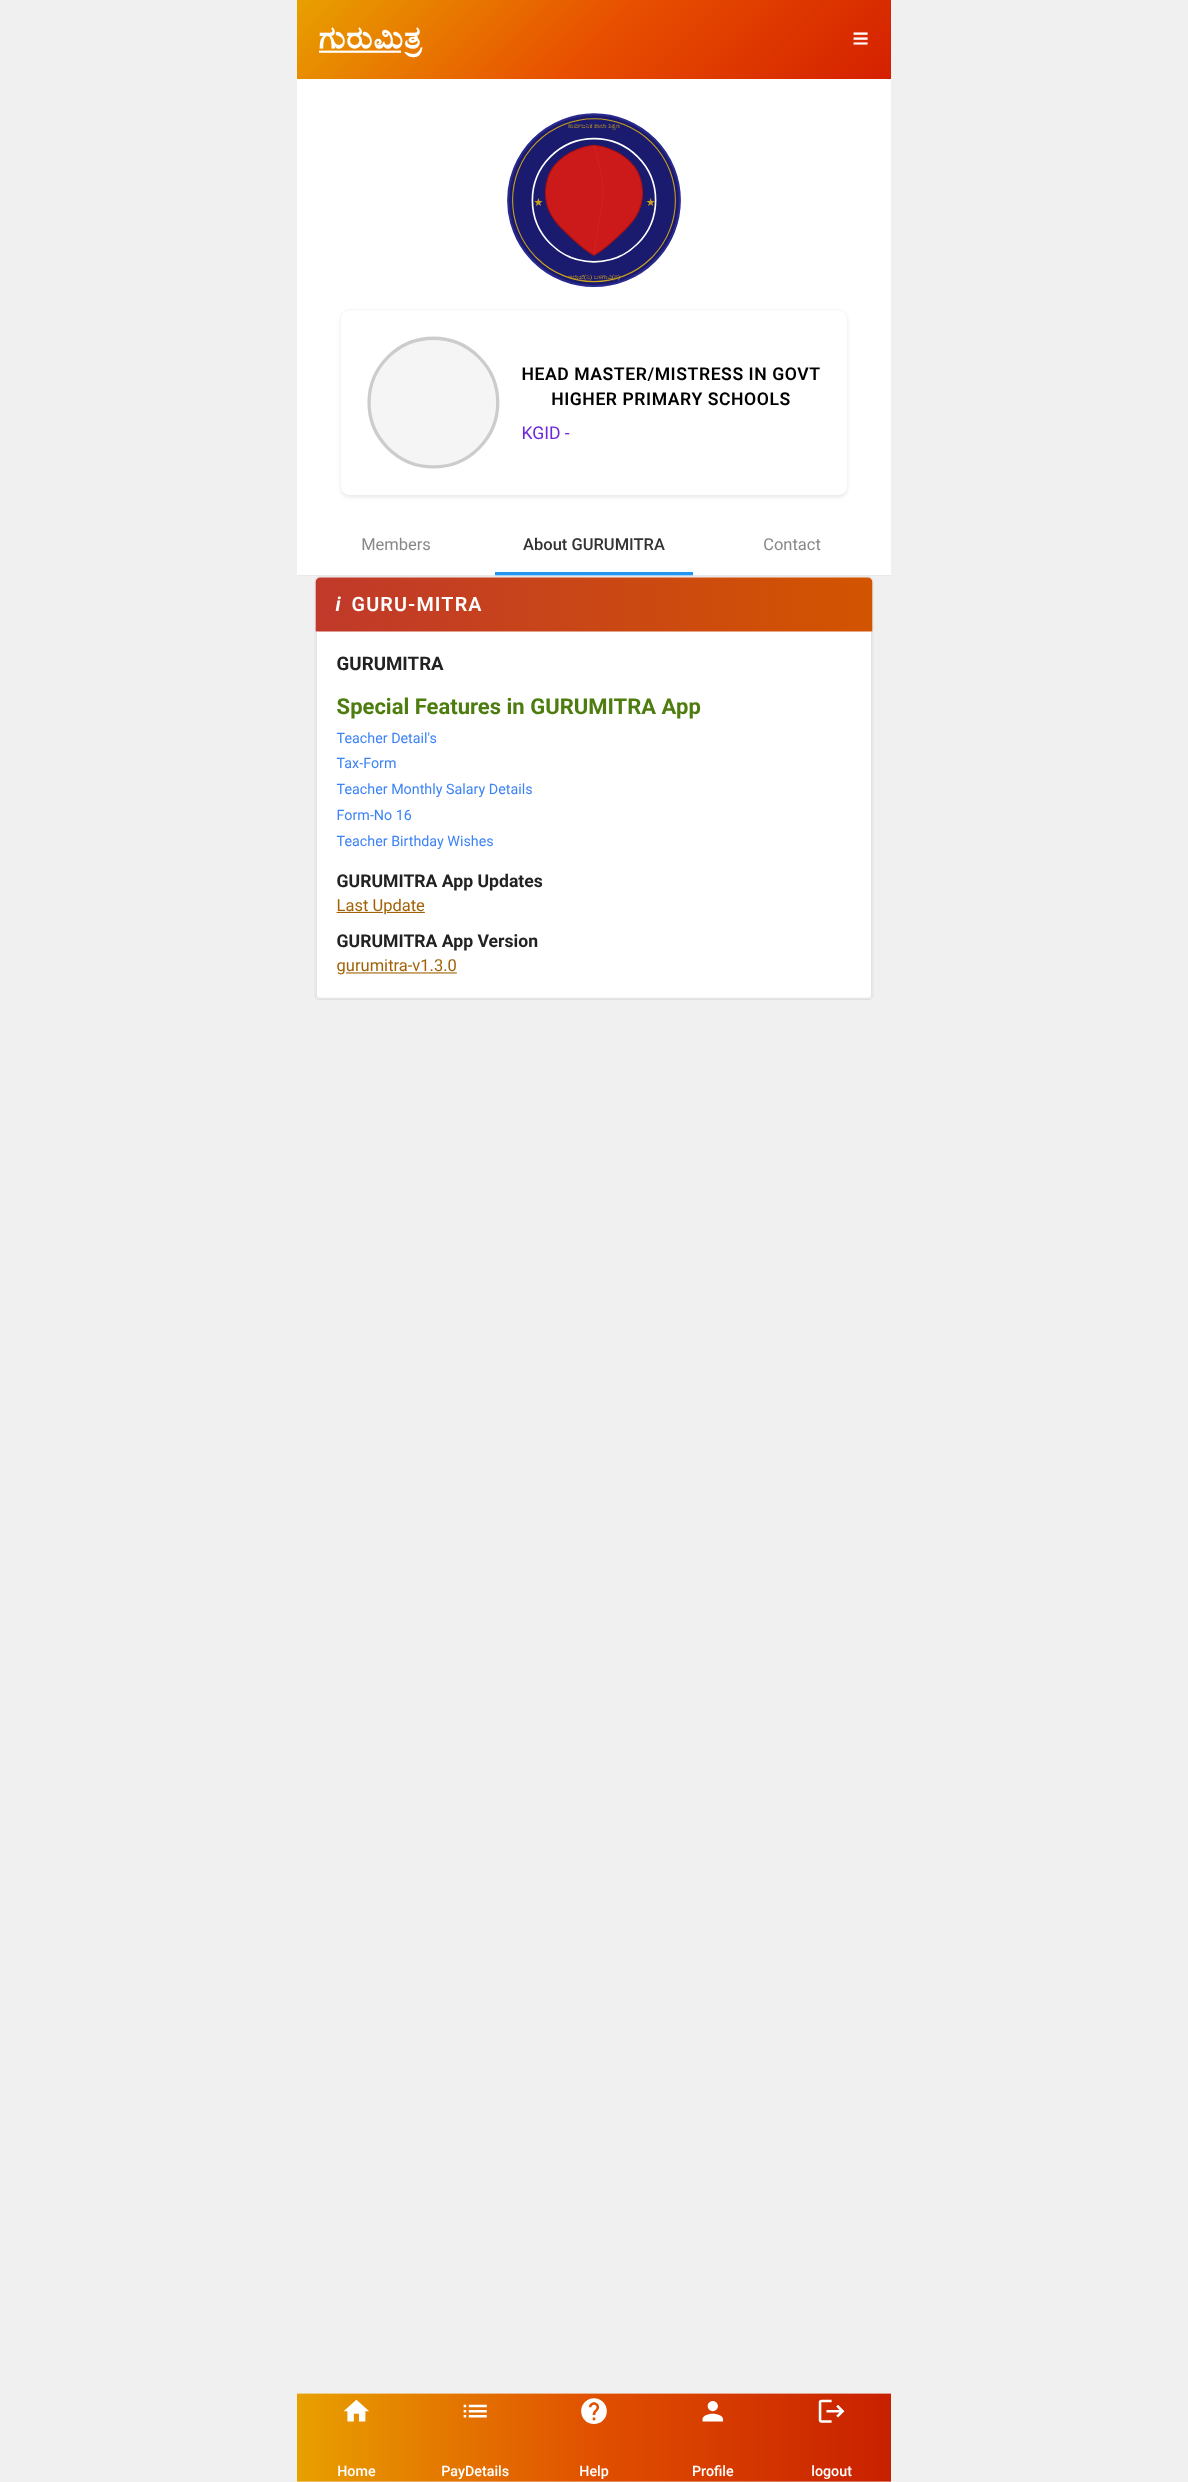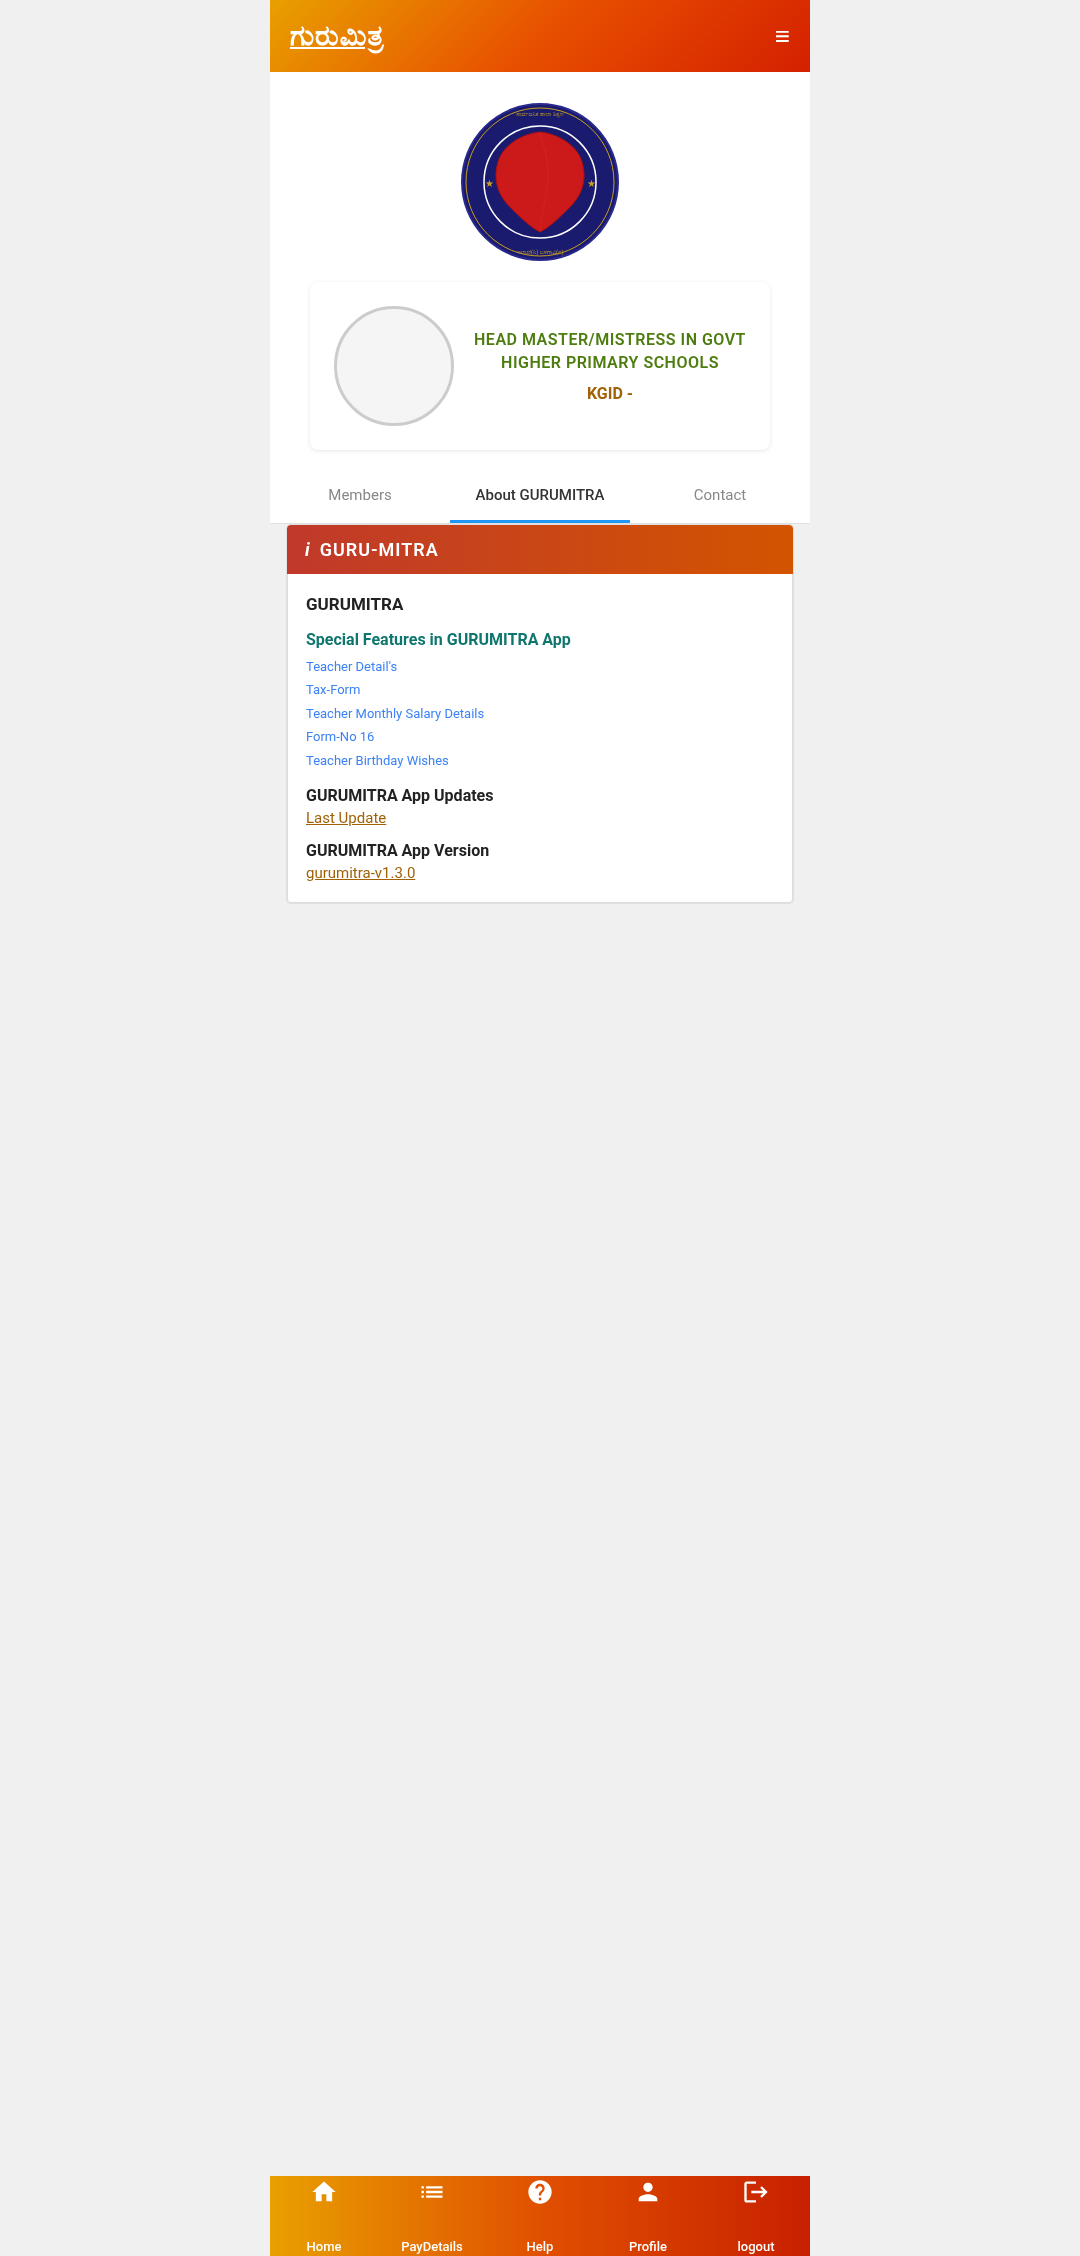--- a/index.html
+++ b/index.html
@@ -76,32 +76,32 @@
       background: #f5f5f5;
     }
 
     .profile-info {
       flex: 1;
     }
 
     .profile-title {
       font-size: 16px;
       font-weight: 600;
-      color: #4d7c0f;
+      color: #000000;
       text-align: center;
       text-transform: uppercase;
       letter-spacing: 0.5px;
       line-height: 1.4;
     }
 
     .profile-kgid {
       font-size: 16px;
-      font-weight: bold;
-      color: #a16207;
-      text-align: center;
+      font-weight: normal;
+      color: #6d28d9;
+      text-align: left;
       margin-top: 10px;
     }
 
     
     .tabs-container {
       background: #fff;
       margin: 0 0;
       border-bottom: 1px solid #e0e0e0;
     }
 
@@ -165,23 +165,23 @@
     }
 
     .section-name {
       font-size: 17px;
       font-weight: bold;
       color: #222;
       margin-bottom: 14px;
     }
 
     .section-subtitle {
-      font-size: 16px;
+      font-size: 20px;
       font-weight: bold;
-      color: #0f766e;
+      color: #4d7c0f;
       margin-top: 16px;
       margin-bottom: 6px;
     }
 
     .feature-item {
       font-size: 13px;
       color: #3b82f6;
       line-height: 1.8;
     }
 

